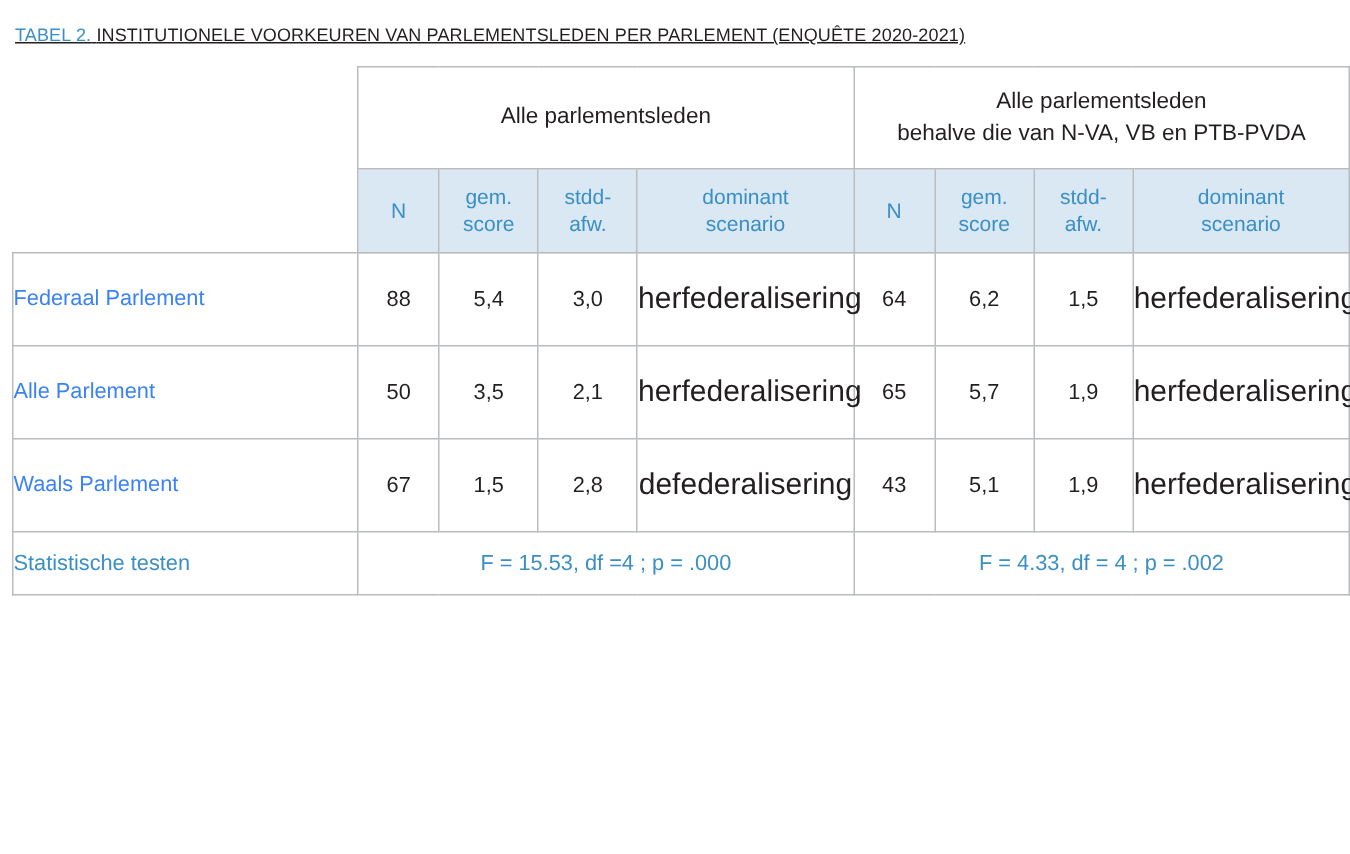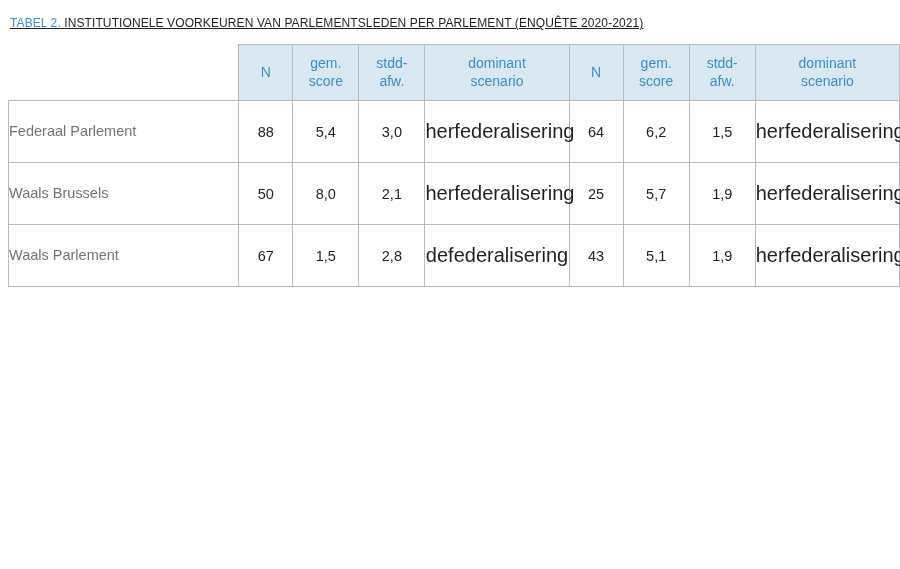--- a/index.html
+++ b/index.html
@@ -66,21 +66,21 @@
     text-align: center;
     vertical-align: middle;
     font-size: 14px;
     height: 56px;
     line-height: 1.25;
     padding: 3px 4px;
   }
   .rowlabel {
     font-size: 14.5px;
     font-weight: bold;
-    color: #737373;
+    color: #3b82f6;
     padding: 8px 10px 8px 12px;
     vertical-align: middle;
     line-height: 1.3;
     height: 62px;
   }
   .cell {
     text-align: center;
     vertical-align: middle;
     font-size: 14.5px;
     color: #231f20;
@@ -125,20 +125,28 @@
         <col class="c-std">
         <col class="c-dom">
       <col class="c-n">
         <col class="c-gem">
         <col class="c-std">
         <col class="c-dom">
     </colgroup>
     <thead>
       <tr>
         <th class="no-border-left-top"></th>
+        <th class="group-head" colspan="4">Alle parlementsleden</th>
+        <th class="group-head" colspan="4">
+          <div>Alle parlementsleden</div>
+          <div>behalve die van N-VA, VB en PTB-PVDA</div>
+        </th>
+      </tr>
+      <tr>
+        <th class="no-border-left-top"></th>
         <th class="subhead">N</th>
         <th class="subhead">
           <div>gem.</div>
           <div>score</div>
         </th>
         <th class="subhead">
           <div>stdd-</div>
           <div>afw.</div>
         </th>
         <th class="subhead">
@@ -169,41 +177,46 @@
         <td class="cell">5,4</td>
         <td class="cell">3,0</td>
         <td class="cell dom">herfederalisering</td>
         <td class="cell">64</td>
         <td class="cell">6,2</td>
         <td class="cell">1,5</td>
         <td class="cell dom">herfederalisering</td>
       </tr>
       <tr>
         <td class="rowlabel">
-          <div>Waals Brussels</div>
+          <div>Alle Parlement</div>
         </td>
         <td class="cell">50</td>
-        <td class="cell">8,0</td>
+        <td class="cell">3,5</td>
         <td class="cell">2,1</td>
         <td class="cell dom">herfederalisering</td>
-        <td class="cell">25</td>
+        <td class="cell">65</td>
         <td class="cell">5,7</td>
         <td class="cell">1,9</td>
         <td class="cell dom">herfederalisering</td>
       </tr>
       <tr>
         <td class="rowlabel">
           <div>Waals Parlement</div>
         </td>
         <td class="cell">67</td>
         <td class="cell">1,5</td>
         <td class="cell">2,8</td>
         <td class="cell dom">defederalisering</td>
         <td class="cell">43</td>
         <td class="cell">5,1</td>
         <td class="cell">1,9</td>
         <td class="cell dom">herfederalisering</td>
       </tr>
+      <tr>
+        <td class="stat-label">Statistische testen</td>
+        <td class="stat-val" colspan="4">F = 15.53, df =4 ; p = .000</td>
+        <td class="stat-val" colspan="4">F = 4.33, df = 4 ; p = .002</td>
+      </tr>
     </tbody>
   </table>
 
 
 </div>
 
 </body></html>

